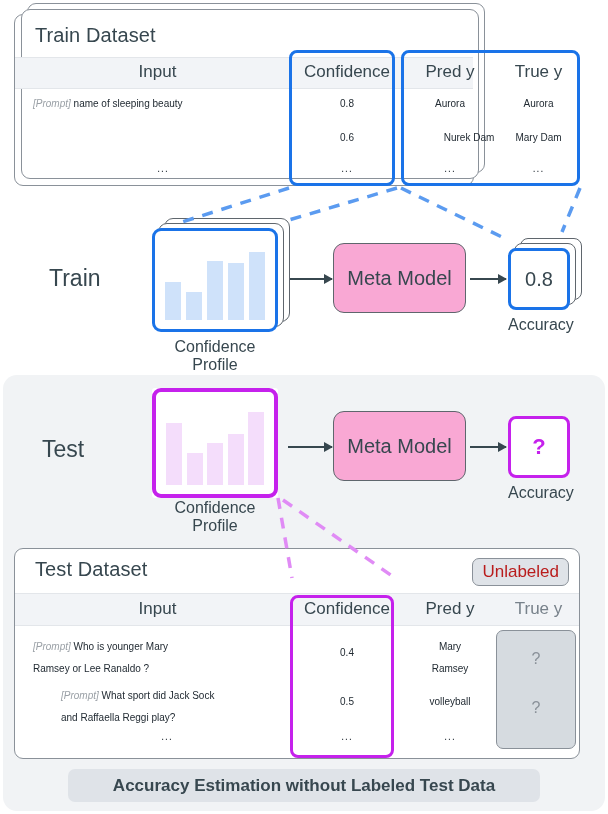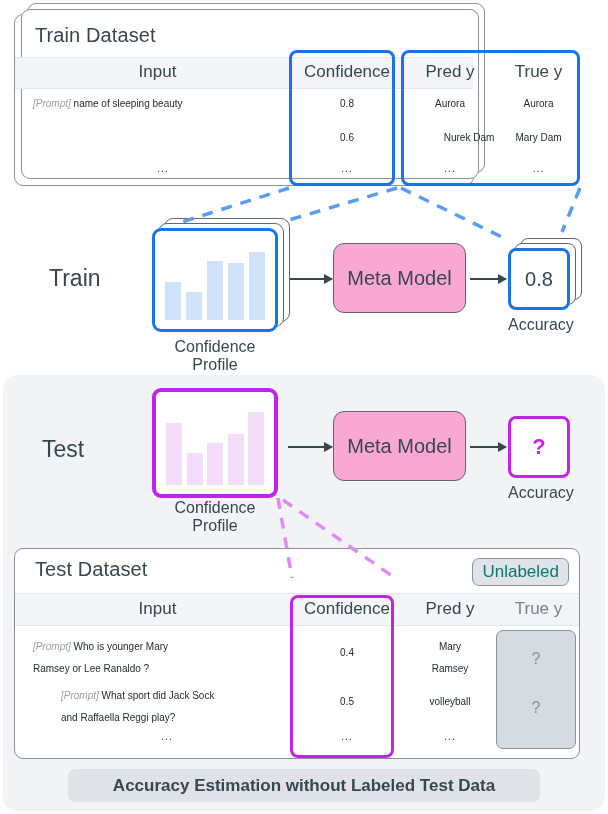--- a/index.html
+++ b/index.html
@@ -157,21 +157,21 @@
   #test-panel{
     position:absolute;left:3px;top:375px;width:602px;height:436px;
     background:#f1f3f5;border-radius:14px;
   }
   #test-card{
     left:14px;top:548px;width:566px;height:211px;z-index:5;
   }
   .unlabeled{
     position:absolute;right:10px;top:9px;
     background:#dfe3e8;border:1.6px solid #8a9199;border-radius:7px;
-    font-size:17px;color:#0f766e;padding:3px 9px;
+    font-size:17px;color:#b91c1c;padding:3px 9px;
     z-index:12;
   }
   .truey-mask{
     position:absolute;
     background:#d6dbe0;border:1.6px solid #8a9199;border-radius:7px;
     box-sizing:border-box;z-index:6;
   }
   .qcell{
     position:absolute;font-size:16px;color:#8a9199;text-align:center;z-index:7;
   }

